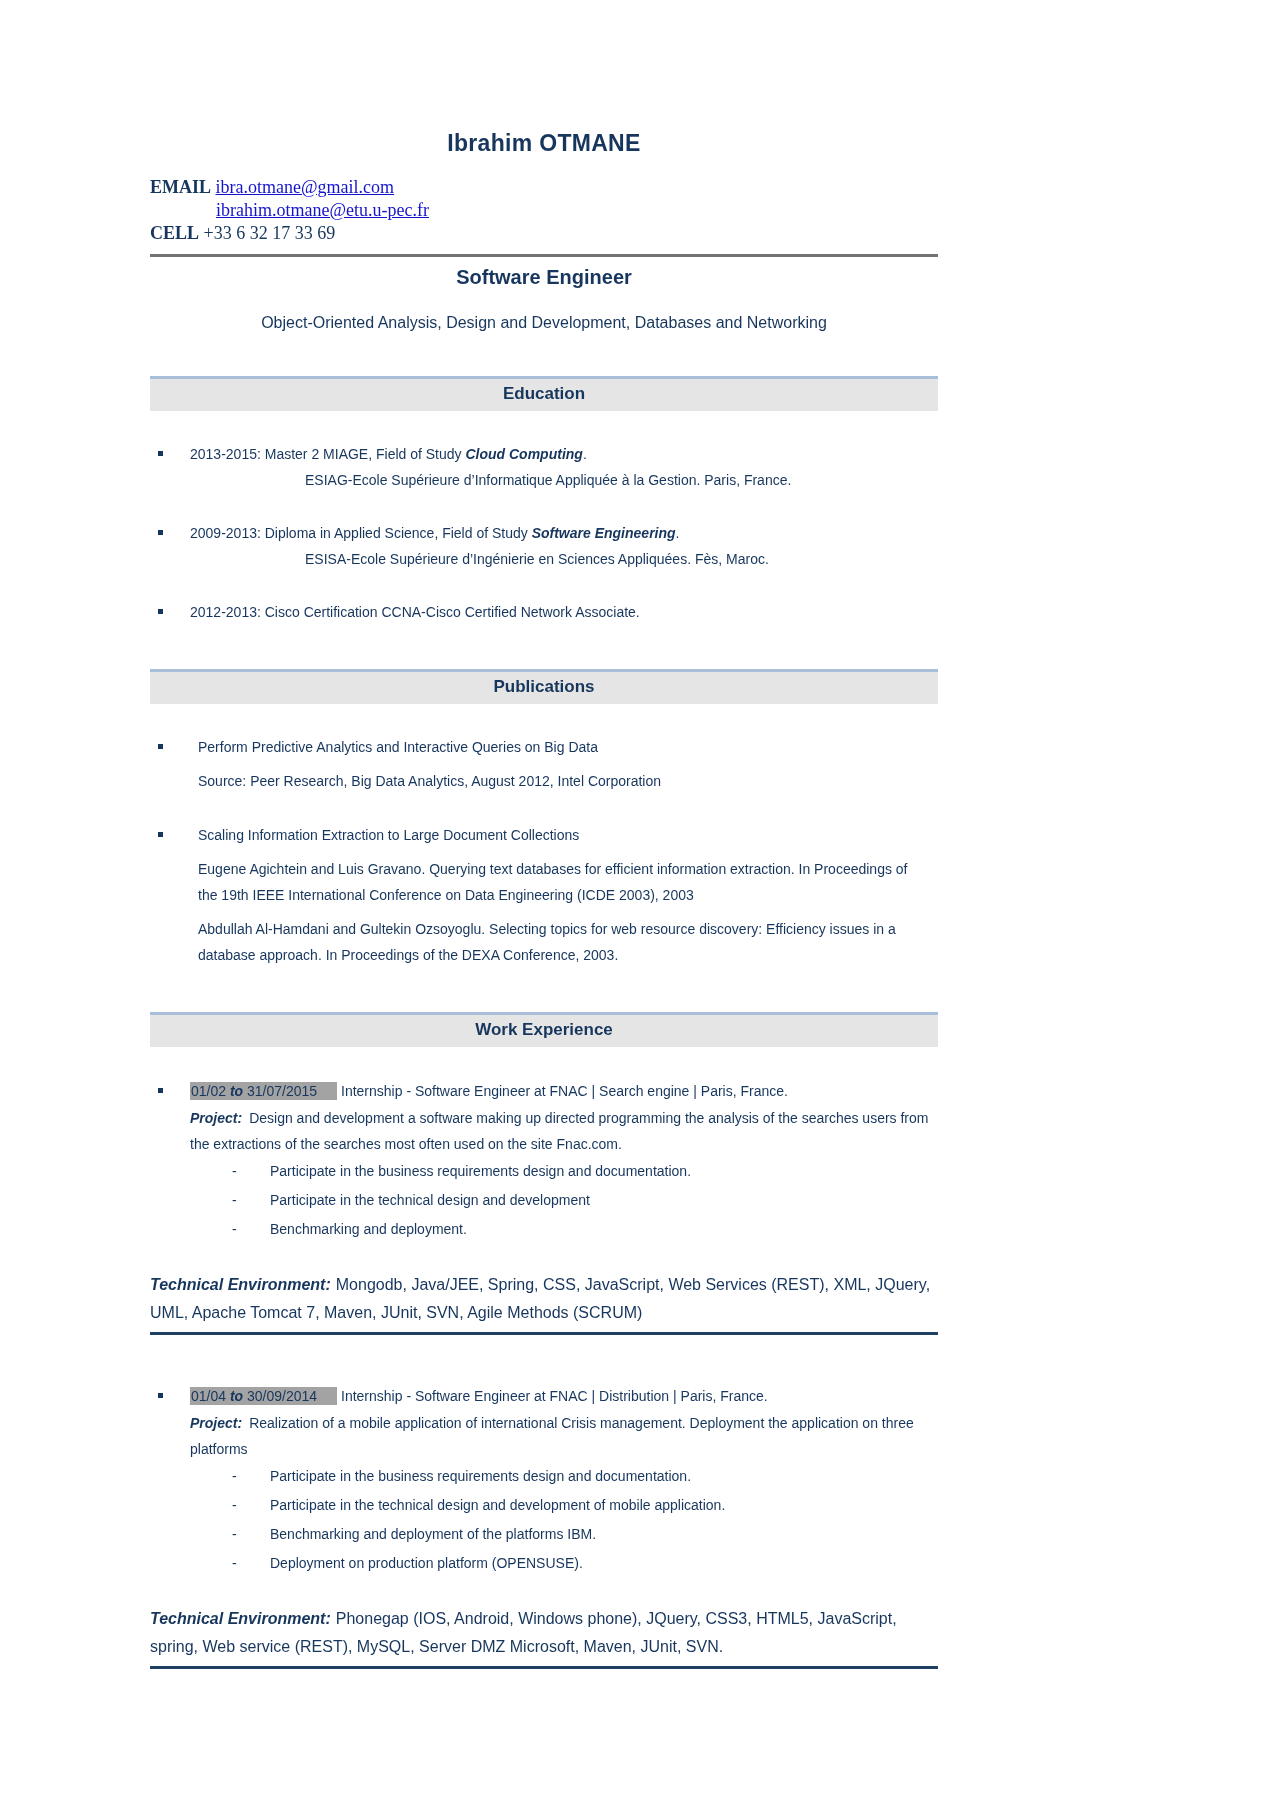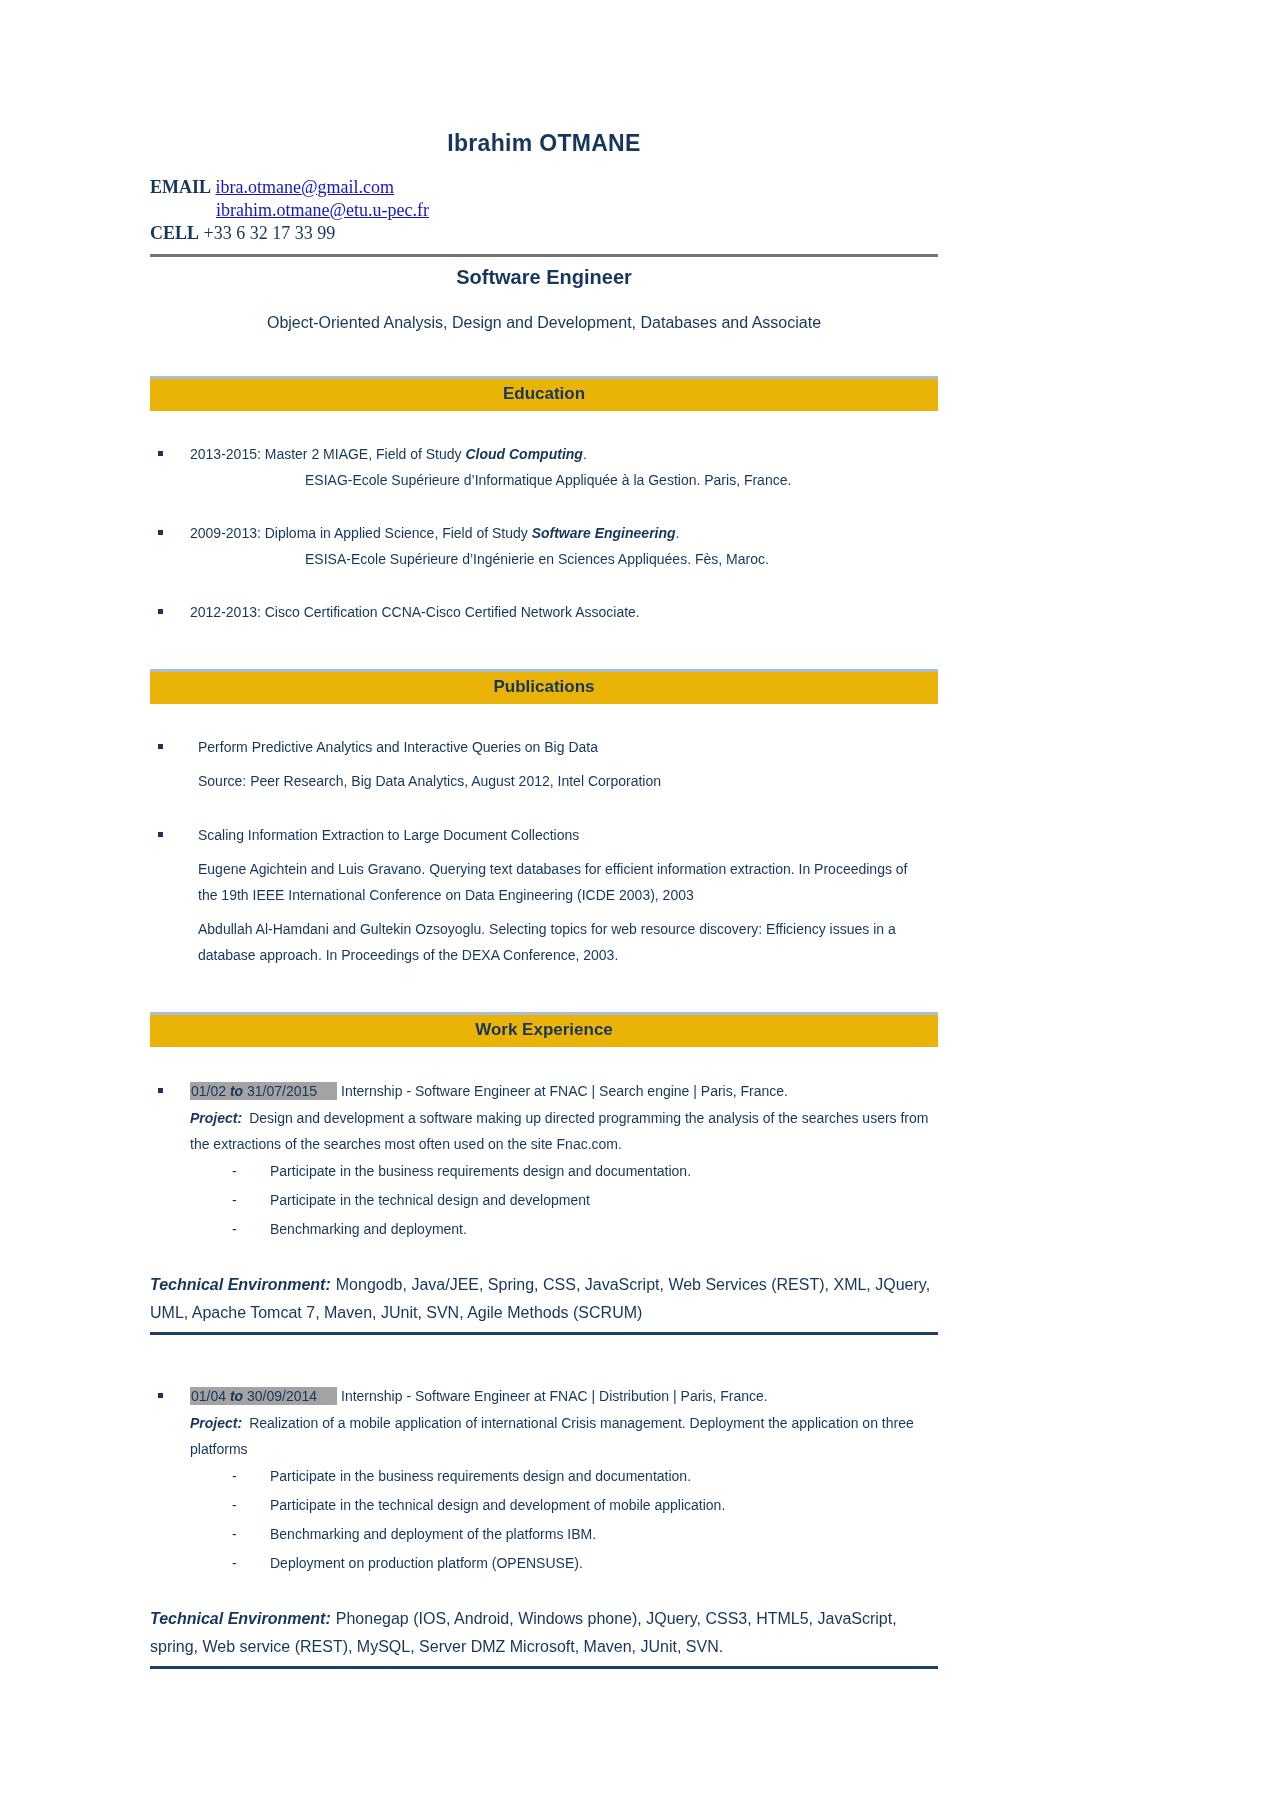--- a/index.html
+++ b/index.html
@@ -14,21 +14,21 @@
     font-family:"Liberation Serif","DejaVu Serif",serif;
     font-size:18px;border-bottom:3px solid #737373;padding-bottom:9px;
   }
   .crow{line-height:23px;}
   .clabel{font-weight:bold;}
   .contact a{color:#1414cc;text-decoration:underline;}
   .indent2{padding-left:66px;}
   .role{text-align:center;font-size:20px;font-weight:bold;margin-top:9px;}
   .tagline{text-align:center;font-size:16px;margin-top:25px;}
   .band{
-    margin-top:44px;background:#eab308;border-top:3px solid #a9bfd9;
+    margin-top:44px;background:#e5e5e5;border-top:3px solid #a9bfd9;
     text-align:center;font-weight:bold;font-size:17px;padding:5px 0 7px 0;
   }
   .blist{margin-top:30px;}
   .item{position:relative;padding-left:40px;font-size:14px;line-height:26px;margin-bottom:27px;}
   .item::before{content:"";position:absolute;left:8px;top:10px;width:5px;height:5px;background:#17365d;}
   .cont{padding-left:115px;}
   .bi{font-weight:bold;font-style:italic;}
   .para{margin:8px;}
   .hl{background:#a3a3a3;padding:1px 20px 1px 1px;}
   .proj{margin-top:1px;}
@@ -48,25 +48,25 @@
 <body>
 
 <div class="page">
   <div class="content">
 
     <div class="name">Ibrahim OTMANE</div>
 
     <div class="contact">
       <div class="crow"><span class="clabel">EMAIL</span> <a href="#">ibra.otmane@gmail.com</a></div>
       <div class="crow indent2"><a href="#">ibrahim.otmane@etu.u-pec.fr</a></div>
-      <div class="crow"><span class="clabel">CELL</span> <span>+33 6 32 17 33 99</span></div>
+      <div class="crow"><span class="clabel">CELL</span> <span>+33 6 32 17 33 69</span></div>
     </div>
 
     <div class="role">Software Engineer</div>
-    <div class="tagline">Object-Oriented Analysis, Design and Development, Databases and Associate</div>
+    <div class="tagline">Object-Oriented Analysis, Design and Development, Databases and Networking</div>
 
     <div class="band"><span>Education</span></div>
     <div class="blist">
       <div class="item">
         <div><span>2013-2015: Master 2 MIAGE, Field of Study </span><span class="bi">Cloud Computing</span><span>.</span></div>
         <div class="cont">ESIAG-Ecole Supérieure d’Informatique Appliquée à la Gestion. Paris, France.</div>
       </div>
       <div class="item">
         <div><span>2009-2013: Diploma in Applied Science, Field of Study </span><span class="bi">Software Engineering</span><span>.</span></div>
         <div class="cont">ESISA-Ecole Supérieure d’Ingénierie en Sciences Appliquées. Fès, Maroc.</div>

